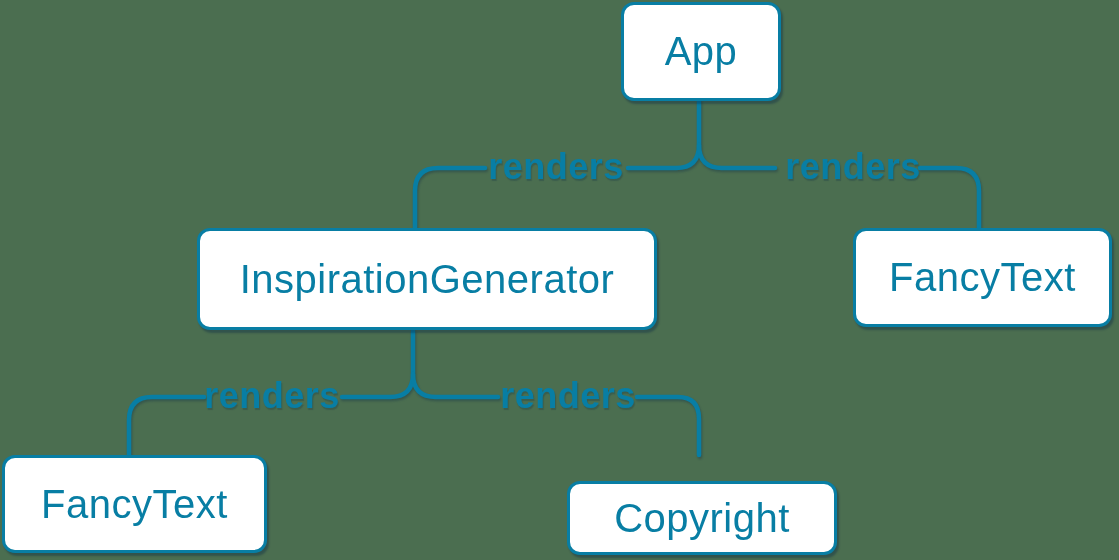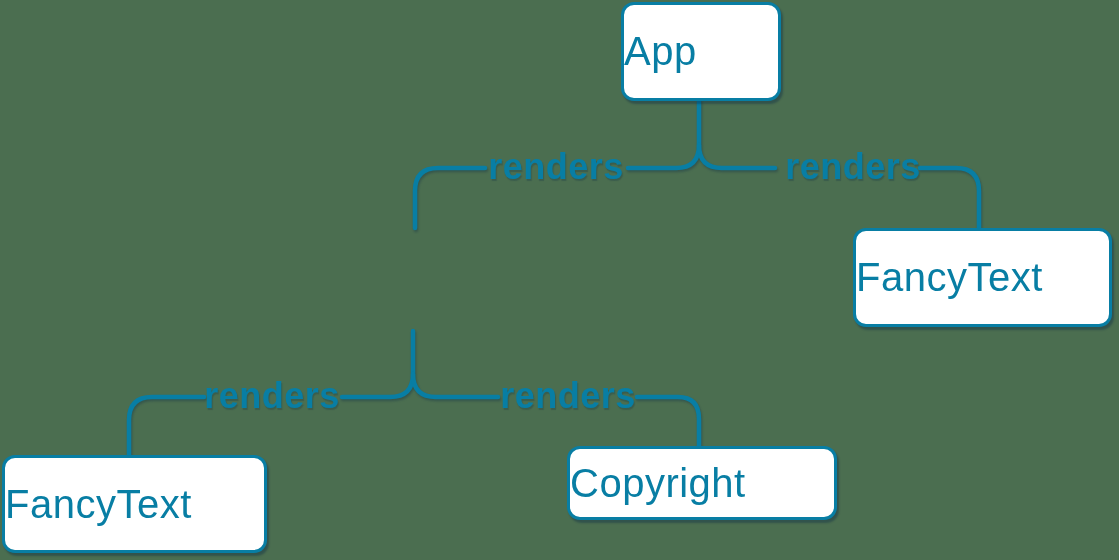--- a/index.html
+++ b/index.html
@@ -34,32 +34,32 @@
   }
   .node{
     position:absolute;
     box-sizing:border-box;
     background:var(--node-fill);
     border:3.5px solid var(--accent);
     border-radius:13px;
     box-shadow:2px 3px 2px var(--shadow);
     display:flex;
     align-items:center;
-    justify-content:flex-start;
+    justify-content:center;
     color:var(--accent);
     font-size:40px;
     font-weight:400;
     letter-spacing:0.5px;
     white-space:nowrap;
   }
   .node-app{ left:621px; top:2px;   width:160px; height:99px; }
   .node-ig { left:197px; top:228px; width:460px; height:102px;}
   .node-ft-top{ left:853px; top:228px; width:259px; height:99px;}
   .node-ft-bottom{ left:2px; top:455px; width:265px; height:98px;}
-  .node-copyright{ left:567px; top:446px; width:270px; height:74px;}
+  .node-copyright{ left:567px; top:481px; width:270px; height:74px;}
   .edge-label{
     position:absolute;
     transform:translate(-50%,-50%);
     color:var(--accent);
     font-size:36px;
     font-weight:700;
     letter-spacing:0.5px;
     text-shadow:1px 2px 1px rgba(13,43,69,0.25);
     white-space:nowrap;
   }
@@ -81,20 +81,23 @@
 
     <path d="M413 331 V374 Q413 397 390 397 H342 M204 397 H152 Q129 397 129 420 V455"></path>
 
     <path d="M413 374 Q413 397 436 397 H498 M637 397 H678 Q699 397 699 419 V455"></path>
   </svg>
 
   <div class="node node-app">
     <span>App</span>
   </div>
 
+  <div class="node node-ig">
+    <span>InspirationGenerator</span>
+  </div>
 
   <div class="node node-ft-top">
     <span>FancyText</span>
   </div>
 
   <div class="node node-ft-bottom">
     <span>FancyText</span>
   </div>
 
   <div class="node node-copyright">

